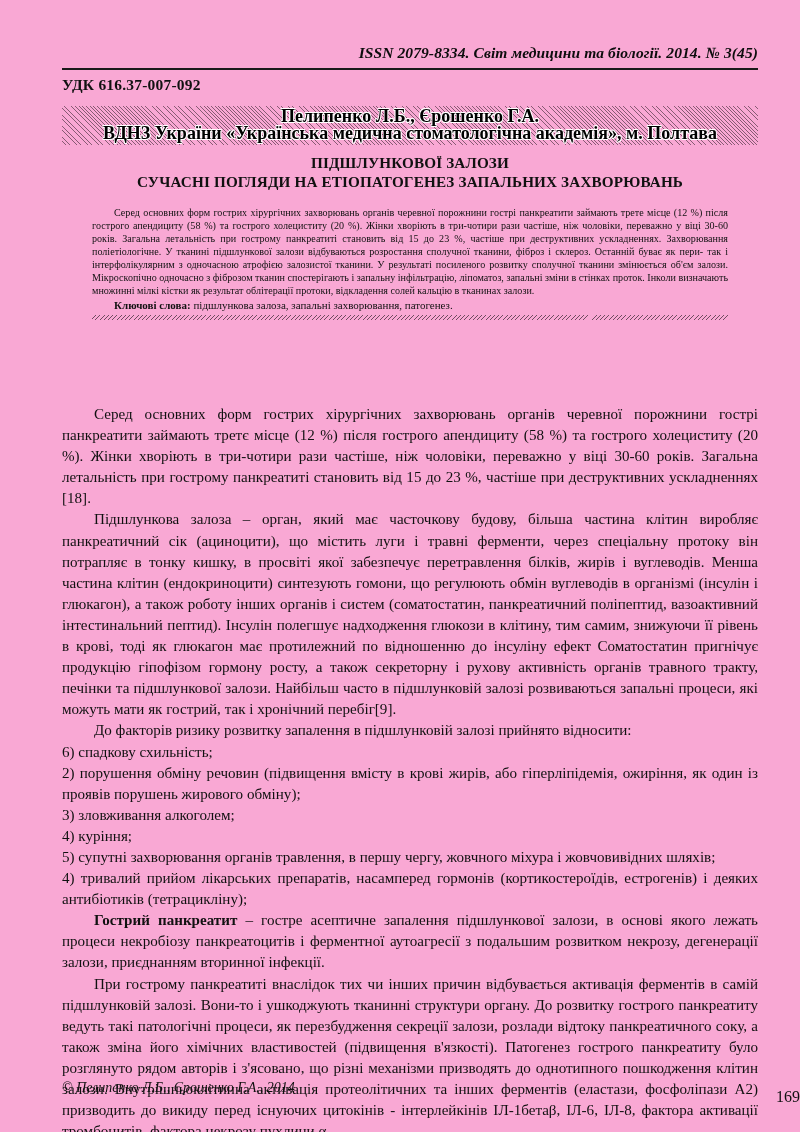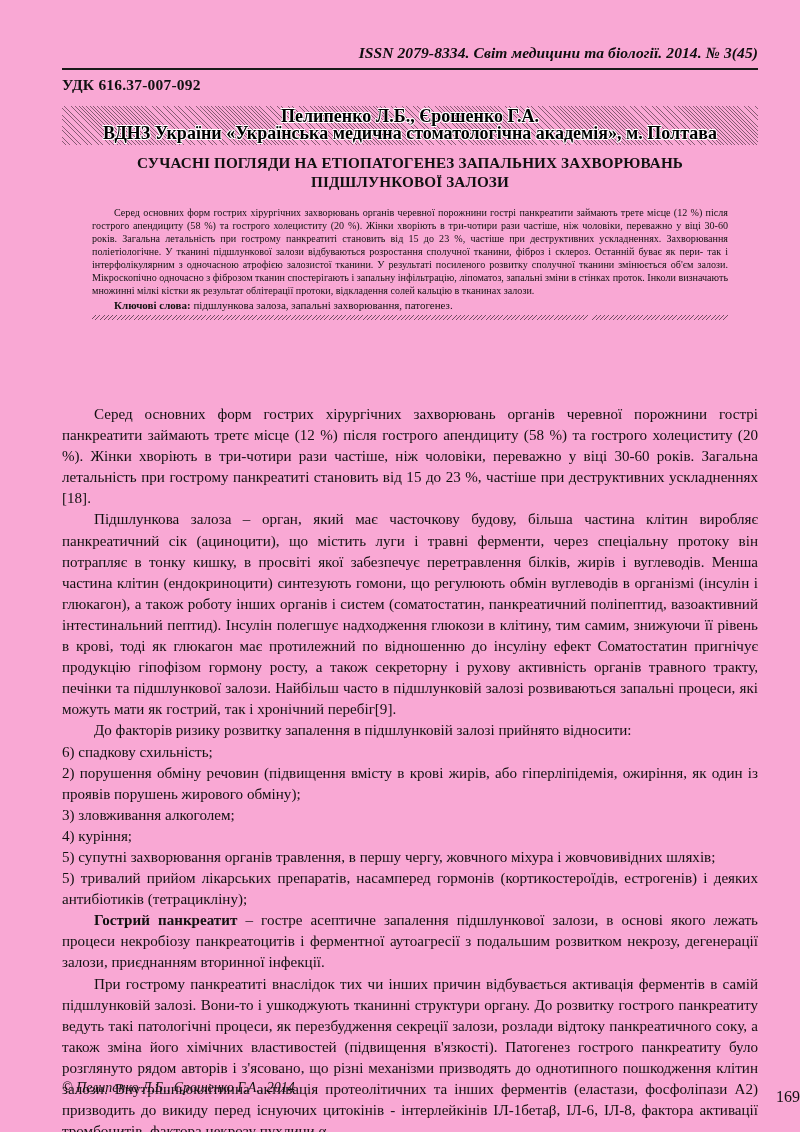--- a/index.html
+++ b/index.html
@@ -191,22 +191,22 @@
   <div class="head-rule"></div>
 
   <div class="udc">УДК 616.37-007-092</div>
 
   <div class="author-band">
     <div class="ln">Пелипенко Л.Б., Єрошенко Г.А.</div>
     <div class="ln">ВДНЗ України «Українська медична стоматологічна академія», м. Полтава</div>
   </div>
 
   <div class="article-title">
+    <div>ПІДШЛУНКОВОЇ ЗАЛОЗИ</div>
     <div>СУЧАСНІ ПОГЛЯДИ НА ЕТІОПАТОГЕНЕЗ ЗАПАЛЬНИХ ЗАХВОРЮВАНЬ</div>
-    <div>ПІДШЛУНКОВОЇ ЗАЛОЗИ</div>
   </div>
 
   <div class="abstract-wrap">
     <p class="abstract">Серед основних форм гострих хірургічних захворювань органів черевної порожнини гострі панкреатити займають трете місце (12 %) після гострого апендициту (58 %) та гострого холециститу (20 %). Жінки хворіють в три-чотири рази частіше, ніж чоловіки, переважно у віці 30-60 років. Загальна летальність при гострому панкреатиті становить від 15 до 23 %, частіше при деструктивних ускладненнях. Захворювання поліетіологічне. У тканині підшлункової залози відбуваються розростання сполучної тканини, фіброз і склероз. Останній буває як пери- так і інтерфолікулярним з одночасною атрофією залозистої тканини. У результаті посиленого розвитку сполучної тканини змінюється об'єм залози. Мікроскопічно одночасно з фіброзом тканин спостерігають і запальну інфільтрацію, ліпоматоз, запальні зміни в стінках проток. Інколи визначають множинні мілкі кістки як результат облітерації протоки, відкладення солей кальцію в тканинах залози.</p>
     <p class="keywords">
       <b>Ключові слова:</b>
       <span>підшлункова залоза, запальні захворювання, патогенез.</span>
     </p>
     <div class="wavy-rule"></div>
   </div>
@@ -214,21 +214,21 @@
 
   <div class="body-col">
       <p>Серед основних форм гострих хірургічних захворювань органів черевної порожнини гострі панкреатити займають третє місце (12 %) після гострого апендициту (58 %) та гострого холециститу (20 %). Жінки хворіють в три-чотири рази частіше, ніж чоловіки, переважно у віці 30-60 років. Загальна летальність при гострому панкреатиті становить від 15 до 23 %, частіше при деструктивних ускладненнях [18].</p>
       <p>Підшлункова залоза – орган, який має часточкову будову, більша частина клітин виробляє панкреатичний сік (ациноцити), що містить луги і травні ферменти, через спеціальну протоку він потрапляє в тонку кишку, в просвіті якої забезпечує перетравлення білків, жирів і вуглеводів. Менша частина клітин (ендокриноцити) синтезують гомони, що регулюють обмін вуглеводів в організмі (інсулін і глюкагон), а також роботу інших органів і систем (соматостатин, панкреатичний поліпептид, вазоактивний інтестинальний пептид). Інсулін полегшує надходження глюкози в клітину, тим самим, знижуючи її рівень в крові, тоді як глюкагон має протилежний по відношенню до інсуліну ефект Соматостатин пригнічує продукцію гіпофізом гормону росту, а також секреторну і рухову активність органів травного тракту, печінки та підшлункової залози. Найбільш часто в підшлунковій залозі розвиваються запальні процеси, які можуть мати як гострий, так і хронічний перебіг[9].</p>
       <p>До факторів ризику розвитку запалення в підшлунковій залозі прийнято відносити:</p>
       <p class="noindent">6) спадкову схильність;</p>
       <p class="noindent">2) порушення обміну речовин (підвищення вмісту в крові жирів, або гіперліпідемія, ожиріння, як один із проявів порушень жирового обміну);</p>
       <p class="noindent">3) зловживання алкоголем;</p>
       <p class="noindent">4) куріння;</p>
       <p class="noindent">5) супутні захворювання органів травлення, в першу чергу, жовчного міхура і жовчовивідних шляхів;</p>
-      <p class="noindent">5) тривалий прийом лікарських препаратів, насамперед гормонів (кортикостероїдів, естрогенів) і деяких антибіотиків (тетрацикліну);</p>
+      <p class="noindent">4) тривалий прийом лікарських препаратів, насамперед гормонів (кортикостероїдів, естрогенів) і деяких антибіотиків (тетрацикліну);</p>
       <p><b>Гострий панкреатит</b><span> – гостре асептичне запалення підшлункової залози, в основі якого лежать процеси некробіозу панкреатоцитів і ферментної аутоагресії з подальшим розвитком некрозу, дегенерації залози, приєднанням вторинної інфекції.</span></p>
       <p>При гострому панкреатиті внаслідок тих чи інших причин відбувається активація ферментів в самій підшлунковій залозі. Вони-то і ушкоджують тканинні структури органу. До розвитку гострого панкреатиту ведуть такі патологічні процеси, як перезбудження секреції залози, розлади відтоку панкреатичного соку, а також зміна його хімічних властивостей (підвищення в'язкості). Патогенез гострого панкреатиту було розглянуто рядом авторів і з'ясовано, що різні механізми призводять до однотипного пошкодження клітин залози. Внутрішньоклітинна активація протеолітичних та інших ферментів (еластази, фосфоліпази А2) призводить до викиду перед існуючих цитокінів - інтерлейкінів ІЛ-1бетаβ, ІЛ-6, ІЛ-8, фактора активації тромбоцитів, фактора некрозу пухлини α</p>
     </div>
 
   <div class="footer-credit">© Пелипенко Л.Б., Єрошенко Г.А., 2014</div>
   <div class="page-number">169</div>
 
 </div>
 
 </body></html>

